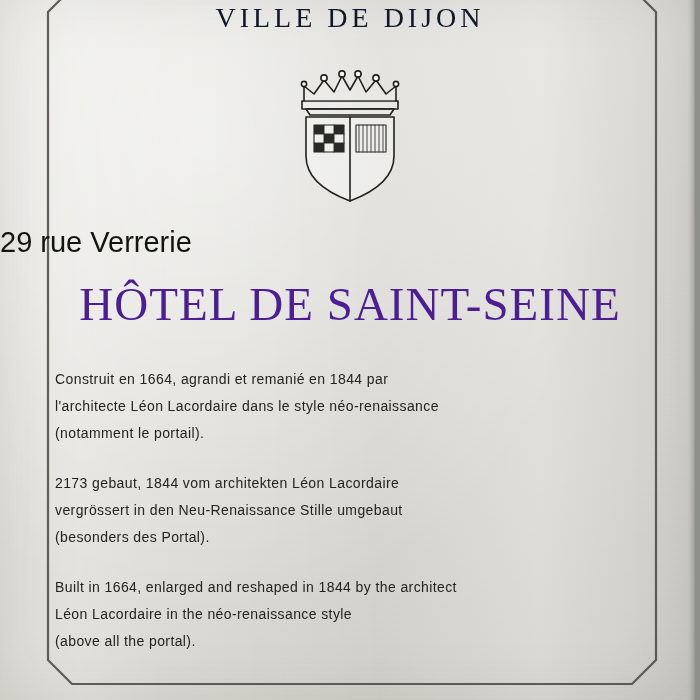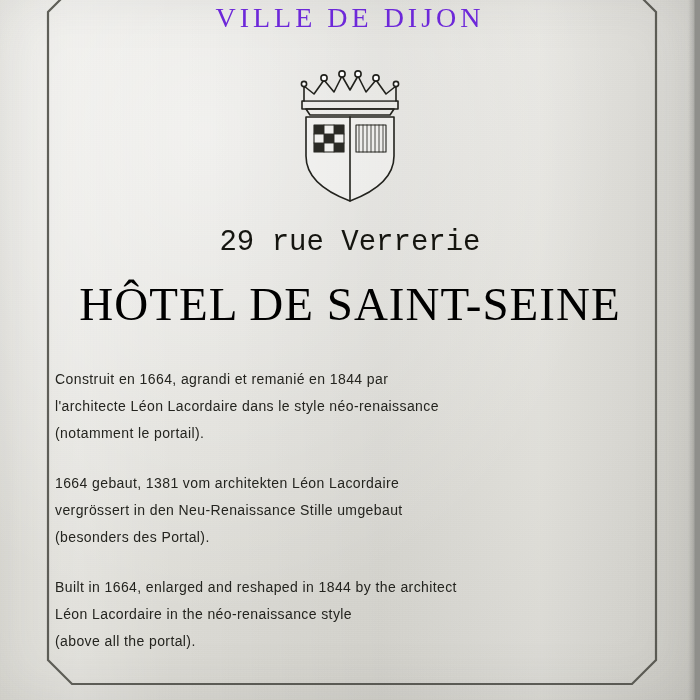--- a/index.html
+++ b/index.html
@@ -96,53 +96,53 @@
 
   .city {
     position: absolute;
     top: 2px;
     left: 0;
     right: 0;
     text-align: center;
     font-family: "Liberation Serif", serif;
     font-size: 28px;
     letter-spacing: 4px;
-    color: #6d28d9;
+    color: #0f172a;
   }
 
   .crest-wrap {
     position: absolute;
     top: 60px;
     left: 0;
     right: 0;
     display: flex;
     justify-content: center;
   }
 
   .street {
     position: absolute;
     top: 226px;
     left: 0;
     right: 0;
-    text-align: center;
-    font-family: Liberation Mono, monospace;
+    text-align: left;
+    font-family: Liberation Sans, sans-serif;
     font-size: 29px;
     color: #151510;
   }
 
   .building-name {
     position: absolute;
     top: 277px;
     left: 0;
     right: 0;
     text-align: center;
     font-family: "Liberation Serif", serif;
     font-size: 47px;
     letter-spacing: 1px;
-    color: #000000;
+    color: #4c1d95;
   }
 
   .paragraphs {
     position: absolute;
     top: 366px;
     left: 55px;
     width: 600px;
   }
   .para {
     font-family: "Liberation Sans", sans-serif;
@@ -213,21 +213,21 @@
     </div>
 
     <div class="street">29 rue Verrerie</div>
 
     <div class="building-name">HÔTEL DE SAINT-SEINE</div>
 
     <div class="paragraphs">
       <p class="para">Construit en 1664, agrandi et remanié en 1844 par
 l'architecte Léon Lacordaire dans le style néo-renaissance
 (notamment le portail).</p>
-      <p class="para">1664 gebaut, 1381 vom architekten Léon Lacordaire
+      <p class="para">2173 gebaut, 1844 vom architekten Léon Lacordaire
 vergrössert in den Neu-Renaissance Stille umgebaut
 (besonders des Portal).</p>
       <p class="para">Built in 1664, enlarged and reshaped in 1844 by the architect
 Léon Lacordaire in the néo-renaissance style
 (above all the portal).</p>
     </div>
 
   </div>
 
   <div class="right-seam"></div>

